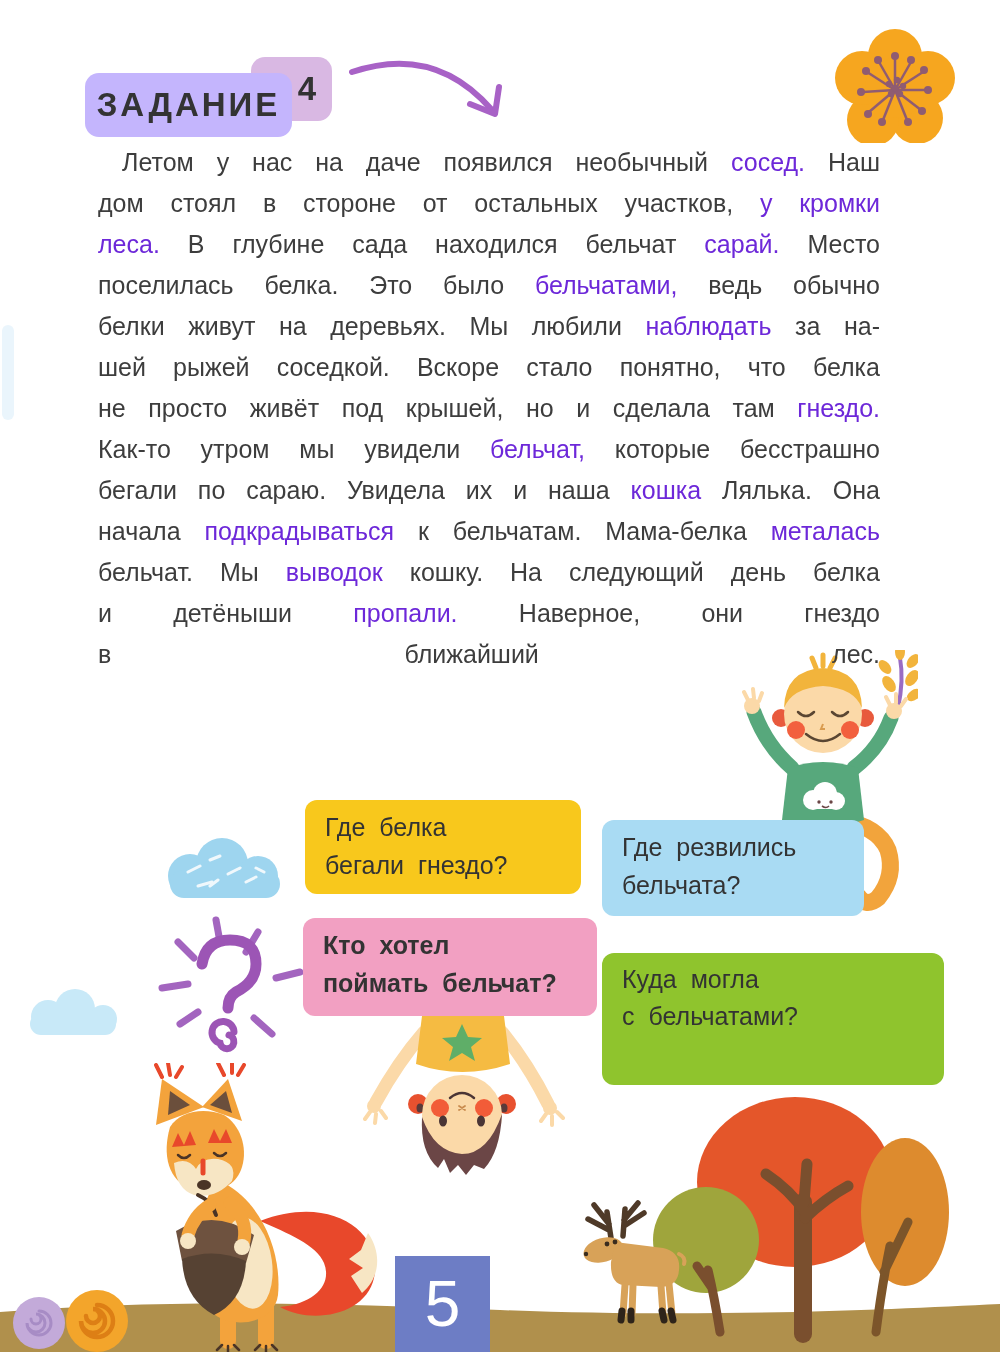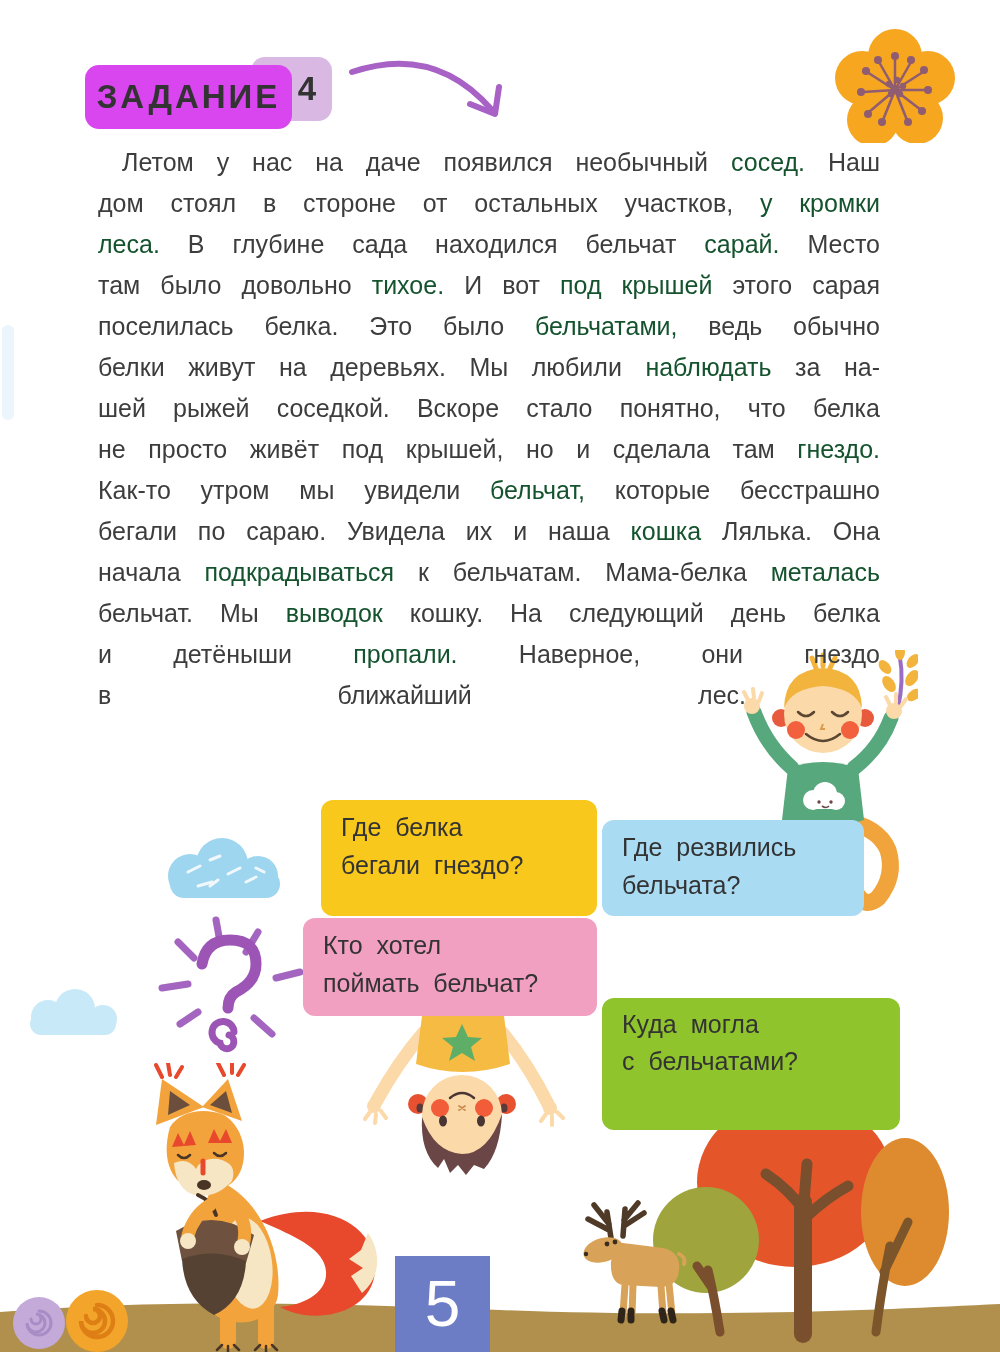--- a/index.html
+++ b/index.html
@@ -3,38 +3,38 @@
 <meta charset="utf-8">
 <style>
   html,body{margin:0;padding:0;background:#e9e9e9;}
   .page{position:relative;width:1000px;height:1352px;background:#ffffff;overflow:hidden;
         font-family:"Liberation Sans","DejaVu Sans",sans-serif;}
   
   .badge{position:absolute;left:85px;top:57px;width:247px;height:64px;z-index:2;}
   .badge-lilac{position:absolute;left:166px;top:0;width:81px;height:64px;border-radius:14px;
         background:#d9b8e3;display:flex;align-items:center;justify-content:flex-end;padding-right:13px;
         box-sizing:border-box;}
-  .badge-green{position:absolute;left:0;top:8px;width:207px;height:64px;border-radius:14px;
-        background:#d946ef;display:flex;align-items:center;justify-content:center;}
+  .badge-green{position:absolute;left:0;top:16px;width:207px;height:64px;border-radius:14px;
+        background:#c4b5fd;display:flex;align-items:center;justify-content:center;}
   .badge-green span,.badge-lilac span{font-size:33px;font-weight:700;letter-spacing:3px;color:#333;}
   
   .story{position:absolute;left:98px;top:142px;width:782px;z-index:2;
          font-size:25px;color:#3d3d3d;}
   .story .line{height:41px;line-height:41px;text-align:justify;text-align-last:justify;overflow:hidden;}
   .story .line.indent{text-indent:24px;}
   .story .line:nth-child(14){width:648px;}
   .story .line:nth-child(15){text-align-last:left;word-spacing:9px;}
-  .story .red{color:#14532d;}
+  .story .red{color:#6d28d9;}
   
   .qbox{position:absolute;border-radius:12px;padding:8px 20px;box-sizing:border-box;
         font-size:25px;line-height:38px;color:#333;word-spacing:7px;z-index:3;}
-  .q1{left:321px;top:800px;width:276px;height:116px;background:#f8c81c;}
+  .q1{left:305px;top:800px;width:276px;height:94px;background:#f8c81c;}
   .q2{left:602px;top:820px;width:262px;height:96px;background:#a9dbf3;}
   .q3{left:303px;top:918px;width:294px;height:98px;background:#f2a0c2;}
-  .q4{left:602px;top:953px;width:298px;height:132px;background:#8fc42d;line-height:37px;margin-top:45px;}
+  .q4{left:602px;top:953px;width:342px;height:132px;background:#8fc42d;line-height:37px;}
   
   .page-num{position:absolute;left:395px;top:1256px;width:95px;height:96px;background:#6d7dc5;
         color:#fff;display:flex;align-items:center;justify-content:center;font-size:64px;z-index:4;}
   
   .ill{position:absolute;z-index:1;}
   .z2{z-index:2;}
   .edge-sliver{position:absolute;left:2px;top:325px;width:12px;height:95px;background:#eaf5fc;
         border-radius:6px;z-index:1;}
 </style>
 </head>
@@ -121,21 +121,20 @@
     </div>
     <div class="badge-green">
       <span>ЗАДАНИЕ</span>
     </div>
   </div>
 
   <div class="story">
       <div class="line indent"><span>Летом у нас на даче появился необычный </span><span class="red">сосед.</span><span> Наш</span></div>
       <div class="line"><span>дом стоял в стороне от остальных участков, </span><span class="red">у кромки</span></div>
       <div class="line"><span class="red">леса.</span><span> В глубине сада находился бельчат </span><span class="red">сарай.</span><span> Место</span></div>
-      <div class="line"><span>там было довольно </span><span class="red">тихое.</span><span> И вот </span><span class="red">под крышей</span><span> этого сарая</span></div>
       <div class="line"><span>поселилась белка. Это было </span><span class="red">бельчатами,</span><span> ведь обычно</span></div>
       <div class="line"><span>белки живут на деревьях. Мы любили </span><span class="red">наблюдать</span><span> за на-</span></div>
       <div class="line"><span>шей рыжей соседкой. Вскоре стало понятно, что белка</span></div>
       <div class="line"><span>не просто живёт под крышей, но и сделала там </span><span class="red">гнездо.</span></div>
       <div class="line"><span>Как-то утром мы увидели </span><span class="red">бельчат,</span><span> которые бесстрашно</span></div>
       <div class="line"><span>бегали по сараю. Увидела их и наша </span><span class="red">кошка</span><span> Лялька. Она</span></div>
       <div class="line"><span>начала </span><span class="red">подкрадываться</span><span> к бельчатам. Мама-белка </span><span class="red">металась</span></div>
       <div class="line"><span>бельчат. Мы </span><span class="red">выводок</span><span> кошку. На следующий день белка</span></div>
       <div class="line"><span>и детёныши </span><span class="red">пропали.</span><span> Наверное, они гнездо</span></div>
       <div class="line"><span>в ближайший лес.</span></div>
@@ -276,21 +275,21 @@
   </svg>
 
   <div class="qbox q1" style="background: rgb(248, 200, 28);">
     <div>Где белка</div>
     <div>бегали гнездо?</div>
   </div>
   <div class="qbox q2" style="background: rgb(169, 219, 243);">
     <div>Где резвились</div>
     <div>бельчата?</div>
   </div>
-  <div class="qbox q3" style="background: rgb(242, 160, 194);">
+  <div class="qbox q3" style="background: rgb(242, 160, 194); font-weight: bold;">
     <div>Кто хотел</div>
     <div>поймать бельчат?</div>
   </div>
   <div class="qbox q4" style="background: rgb(143, 196, 45);">
     <div>Куда могла</div>
     <div>с бельчатами?</div>
   </div>
 
   <div class="page-num">
     <span>5</span>

